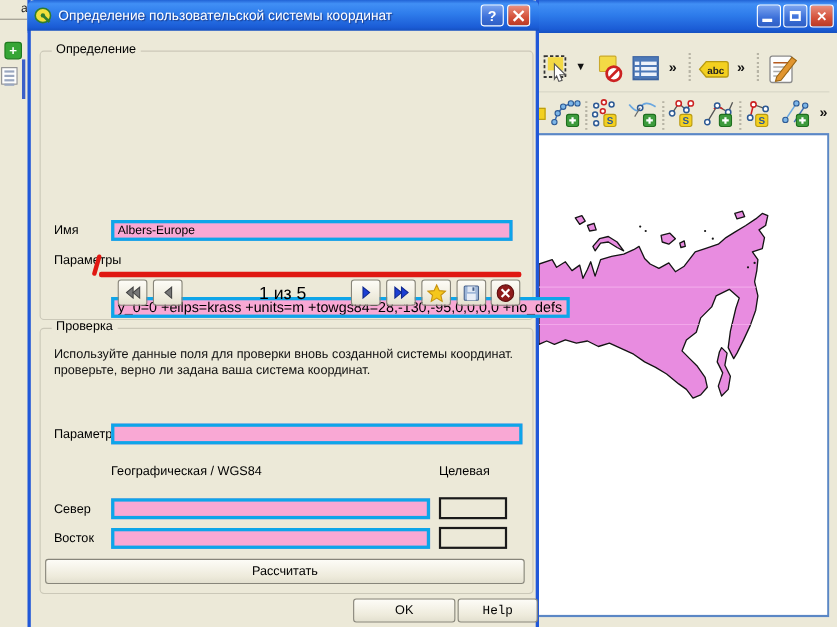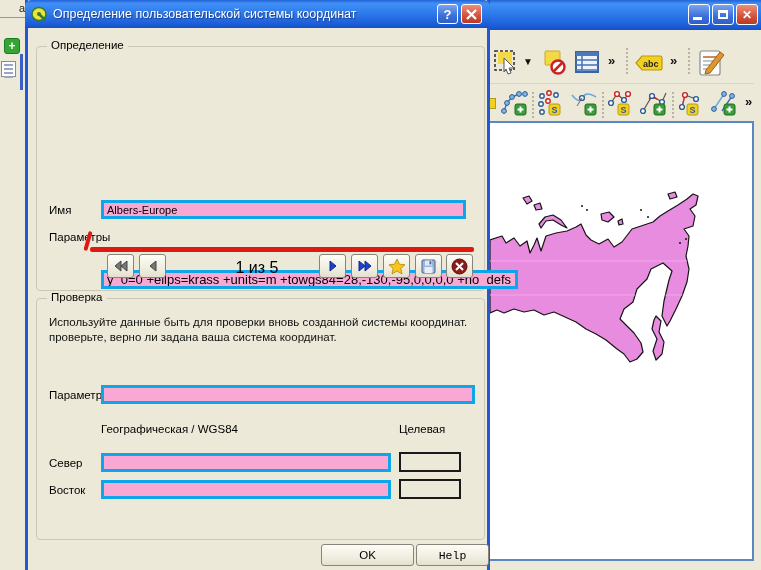--- a/index.html
+++ b/index.html
@@ -342,34 +342,35 @@
         </svg>
       </div>
     </div>
 
     <div class="red-tick"></div>
     <div class="red-underline"></div>
 
     <div class="groupbox" style="left:8px;top:298px;width:449px;height:242px;">
       <span class="gb-title">Проверка</span>
       <div class="desc" style="left:12px;top:16px;width:432px;">
-        <div>Используйте данные быть для проверки вновь созданной системы координат.</div>
+        <div>Используйте данные поля для проверки вновь созданной системы координат.</div>
         <div>проверьте, верно ли задана ваша система координат.</div>
       </div>
       <span class="fld-label" style="left:12px;top:90px;">Параметры</span>
       <input class="txt" style="left: 64px; top: 86px; width: 374px;">
       <span class="hdr-label" style="left:64px;top:124px;">Географическая / WGS84</span>
       <span class="hdr-label" style="left:362px;top:124px;">Целевая</span>
 
       <span class="fld-label" style="left:12px;top:158px;">Север</span>
       <input class="txt" style="left: 64px; top: 154px; width: 290px;">
       <div class="target-box" style="left:362px;top:153px;"></div>
 
       <span class="fld-label" style="left:12px;top:185px;">Восток</span>
       <input class="txt" style="left: 64px; top: 181px; width: 290px;">
       <div class="target-box" style="left:362px;top:180px;"></div>
 
+      <div class="xp-btn" style="left:4px;top:209px;width:436px;height:23px;">Рассчитать</div>
     </div>
 
     <div class="xp-btn" style="left:293px;top:544px;width:93px;height:22px;">OK</div>
     <div class="xp-btn" style="left:388px;top:544px;width:73px;height:22px;font-family:Liberation Mono, monospace;">Help</div>
   </div>
 </div>
 
 </body></html>

